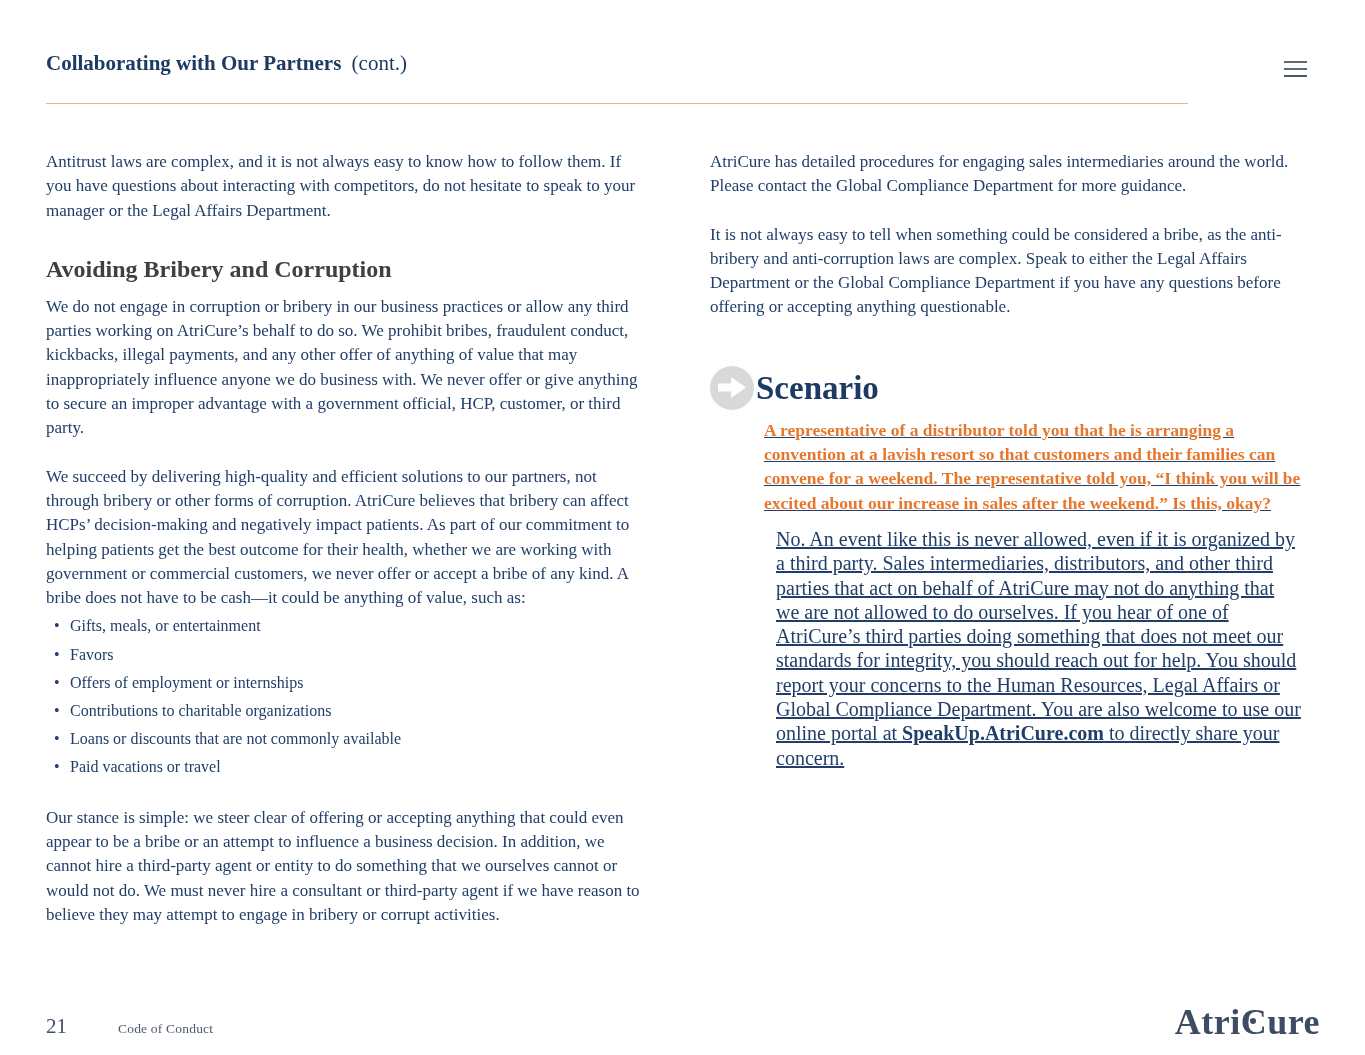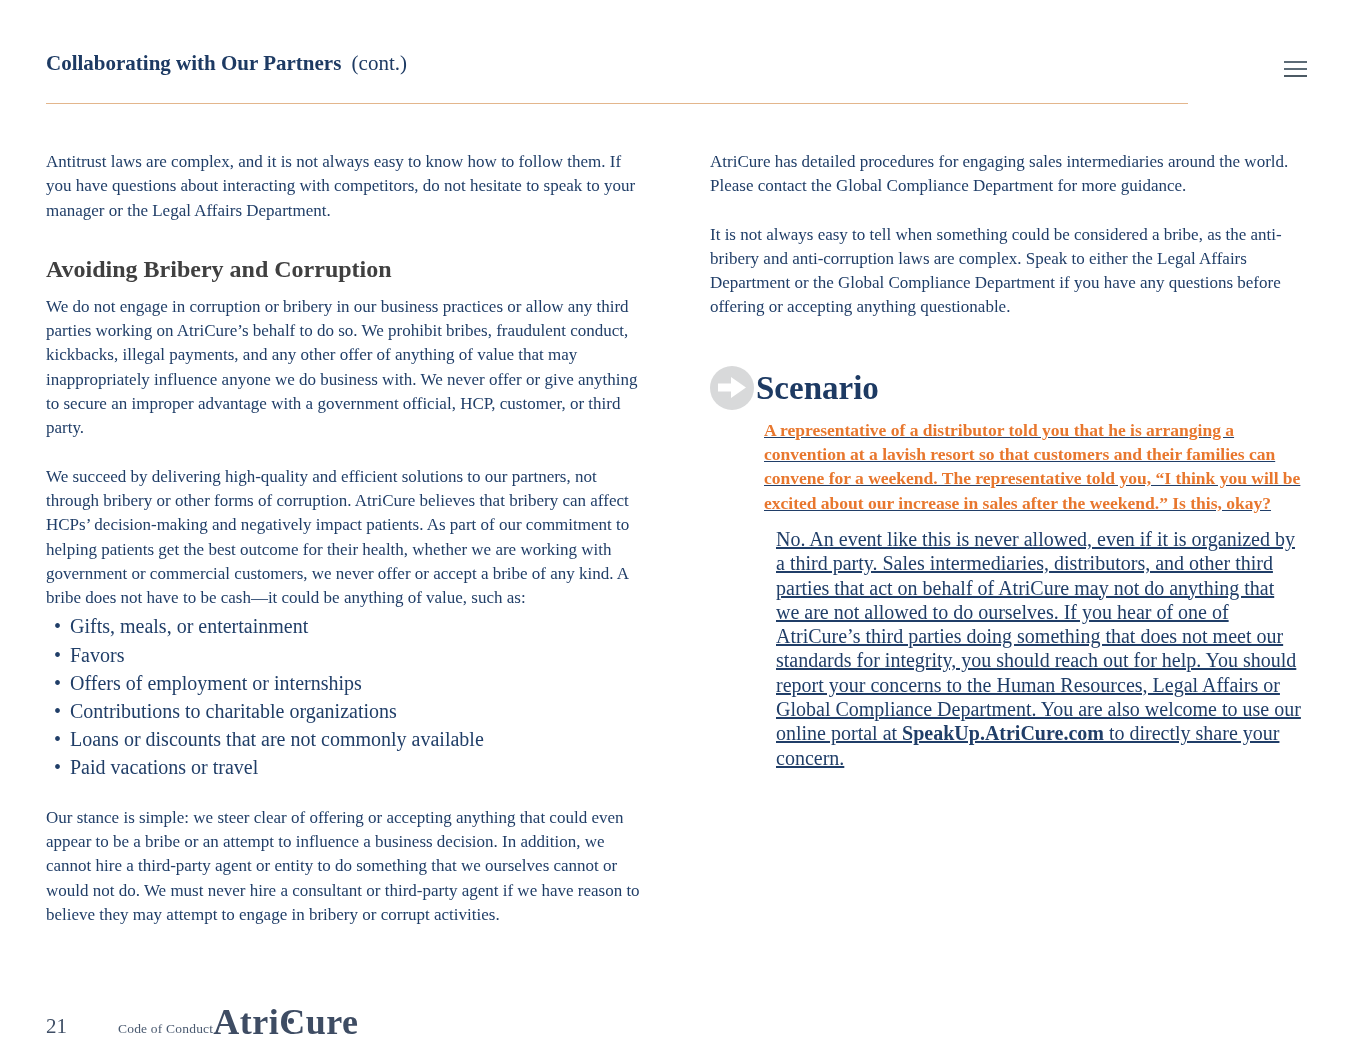--- a/index.html
+++ b/index.html
@@ -30,21 +30,21 @@
   p.body-text { margin:0 0 24px 0; font-size:17px; line-height:24.3px; }
 
   .section-heading {
     font-size:24px; font-weight:bold; color:#404040;
     margin:32px 0 12px 0; line-height:28px;
   }
 
   ul.bullet-list { list-style:none; margin:2px 0 24px 0; padding:0; }
   ul.bullet-list li {
     position:relative; padding-left:24px;
-    font-size:20px; line-height:28.2px;
+    font-size:16px; line-height:28.2px;
   }
   ul.bullet-list li::before {
     content:"\2022"; position:absolute; left:8px; top:0;
     color:#203e68;
   }
 
   
   .scenario { margin-top:46px; }
   .scenario-head { display:flex; align-items:center; gap:2px; }
   .scenario-icon { width:44px; height:44px; flex:0 0 auto; }
@@ -53,21 +53,21 @@
   .scenario-question {
     color:#e8772e; font-weight:bold;
     font-size:17.5px; line-height:24.3px; margin:0 0 11px 0;
   }
   .scenario-answer { font-size:20px; line-height:24.3px; margin:12px; }
   .portal-link { color:#203e68; font-weight:bold; text-decoration:underline; cursor:pointer; }
 
   
   .footer {
     position:absolute; left:46px; right:45px; bottom:16px;
-    display:flex; align-items:flex-end;
+    display:flex; justify-content:space-between; align-items:flex-end;
   }
   .footer-left { display:flex; align-items:baseline; }
   .page-number { font-size:21px; color:#3f4f66; }
   .doc-label { font-size:13.5px; color:#4a5a70; margin-left:51px; letter-spacing:0.2px; }
   .logo {
     font-size:36px; font-weight:bold; color:#3e4c63;
     line-height:34px; letter-spacing:0.5px;
   }
   .logo-c { position:relative; display:inline-block; }
   .logo-c::after {

